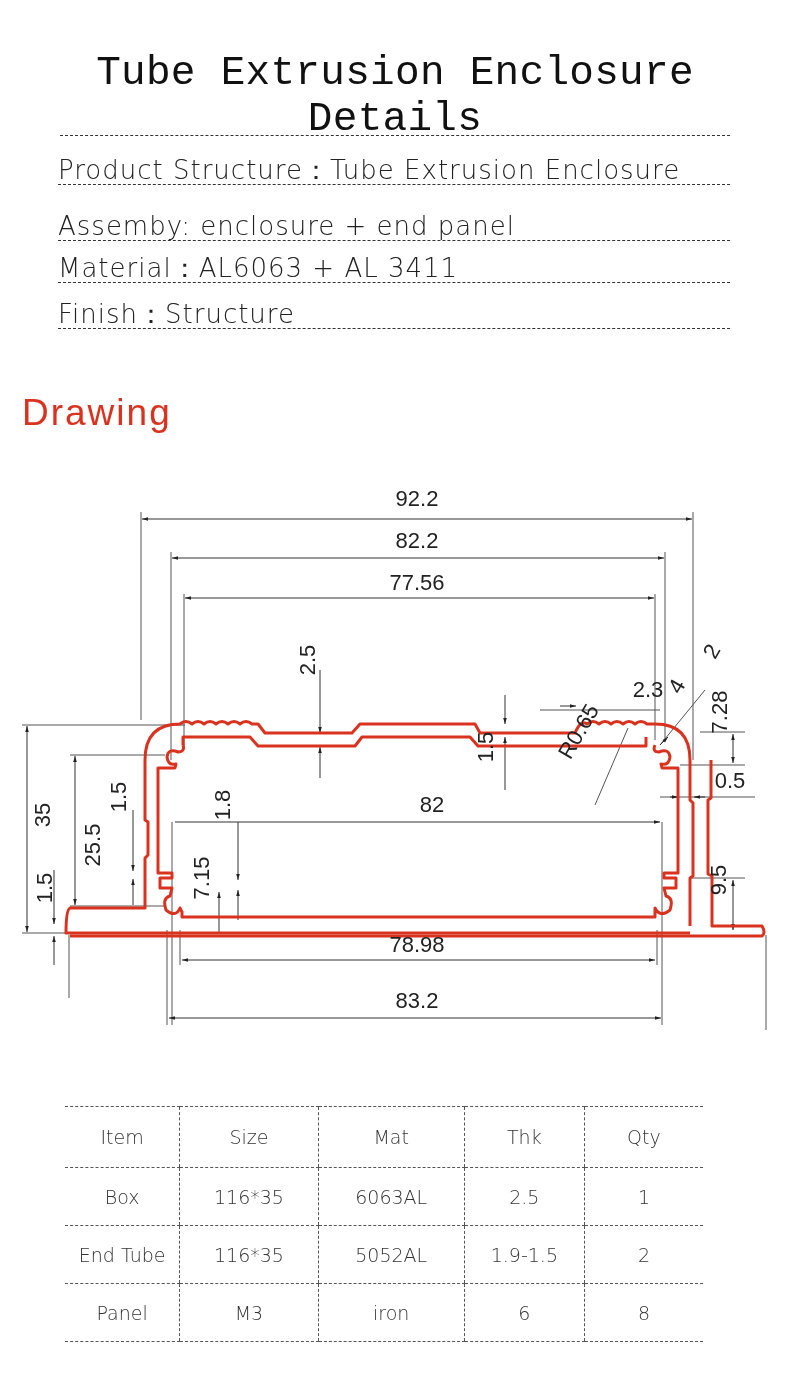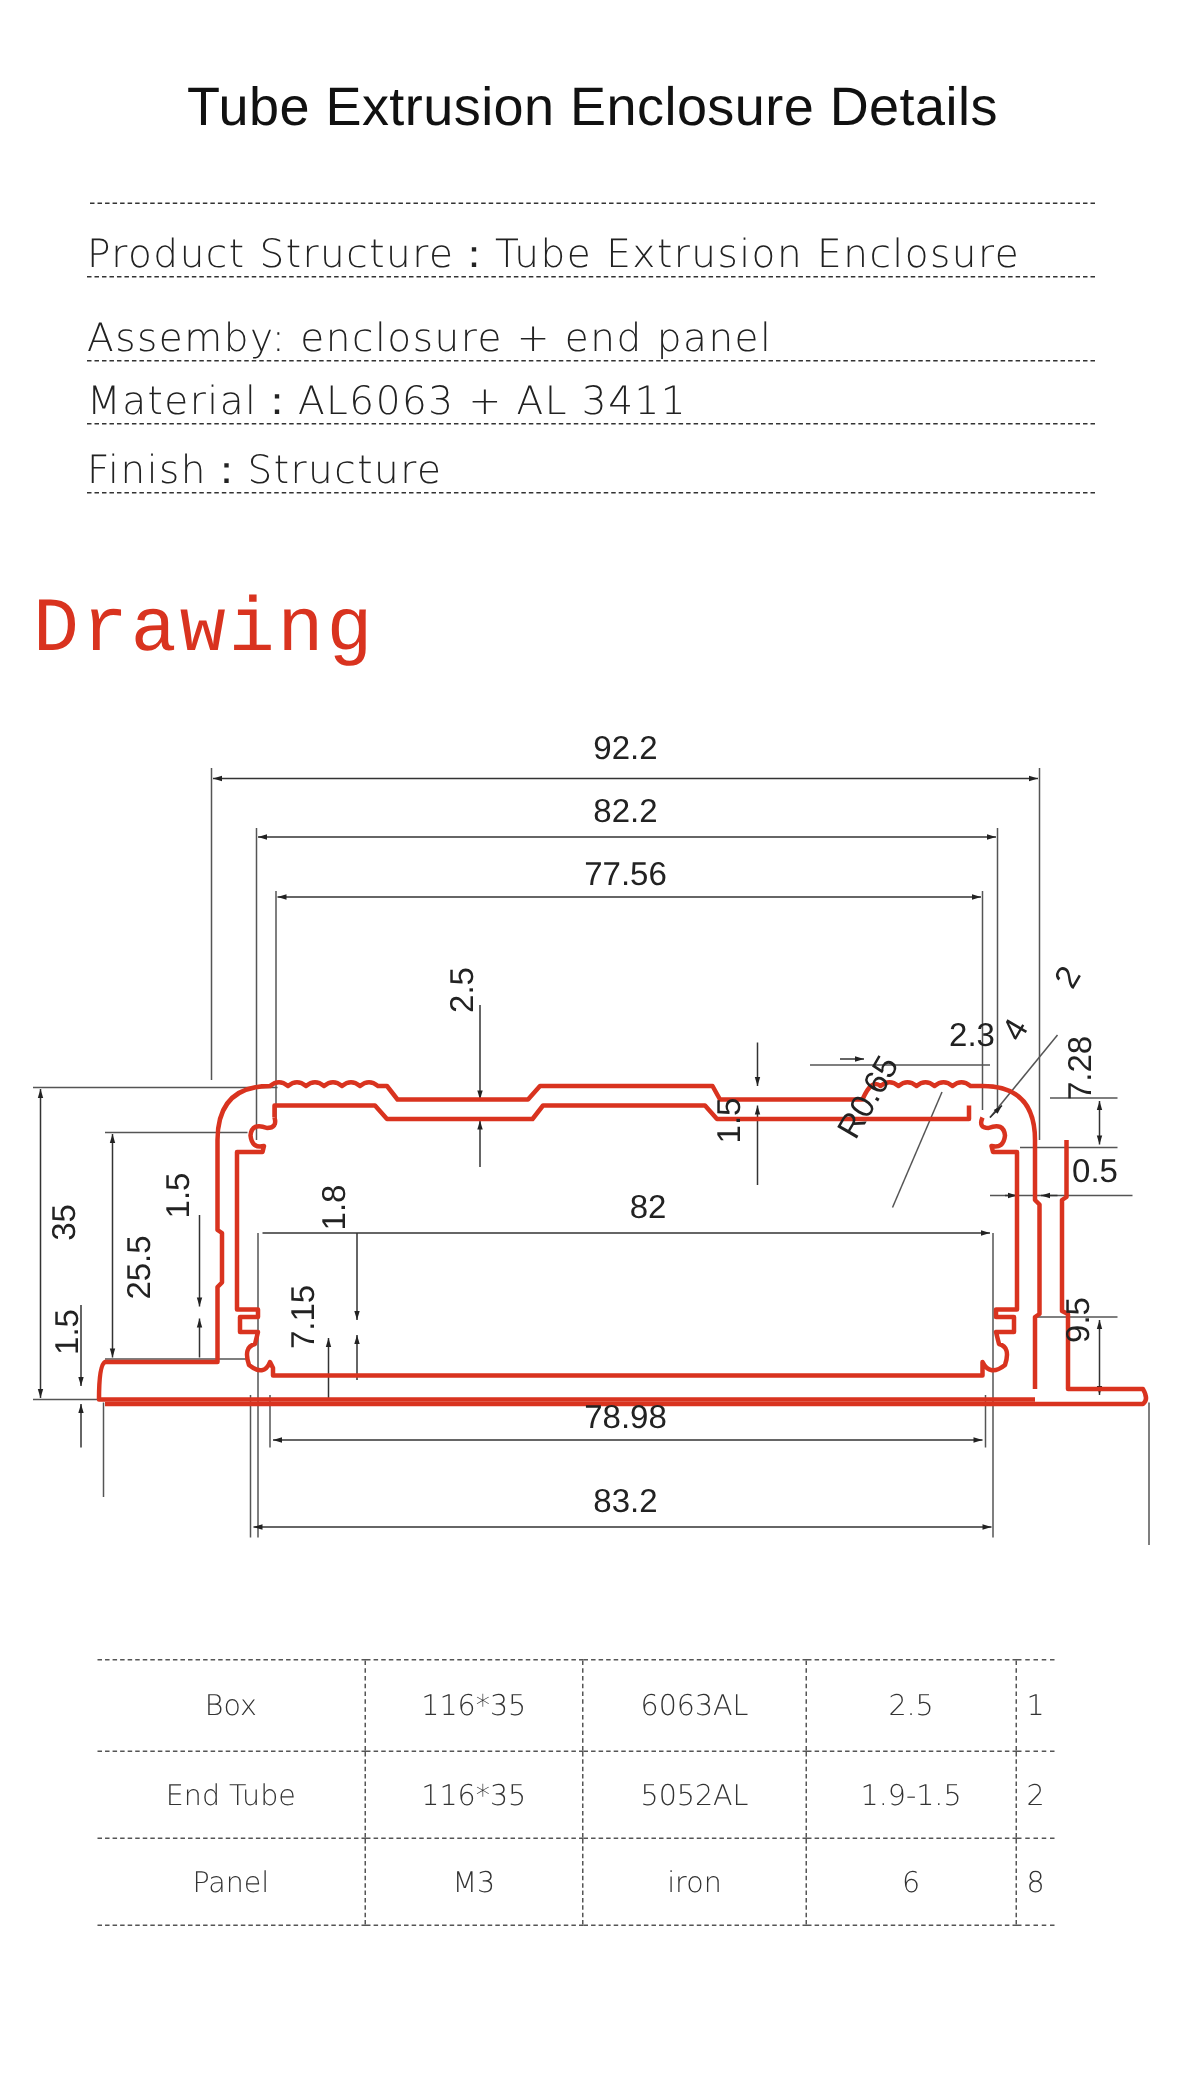--- a/index.html
+++ b/index.html
@@ -1,20 +1,20 @@
 <!DOCTYPE html>
 <html><head>
 <meta charset="utf-8">
 <style>
   html, body { margin:0; padding:0; background:#ffffff; }
   body { width:790px; height:1385px; position:relative; overflow:hidden; font-family:"Liberation Sans", sans-serif; color:#1a1a1a; }
-  .title { position:absolute; left:0; width:790px; top:50px; text-align:center; font-size:36px; font-family:Liberation Sans, sans-serif; color:#111; letter-spacing:0.3px; }
+  .title { position:absolute; left:0; width:790px; top:50px; text-align:center; font-size:41px; font-family:Liberation Mono, monospace; color:#111; letter-spacing:0.3px; }
   .spec-top { position:absolute; left:60px; width:670px; top:135px; border-top:1.5px dashed #333; }
   .spec-row { position:absolute; left:58px; width:672px; font-family:"DejaVu Sans", sans-serif; font-size:26px; color:#222; letter-spacing:1px; border-bottom:1.5px dashed #333; padding-bottom:0px; line-height:28px; font-weight:300; }
-  .drawing-heading { position:absolute; left:22px; top:392px; font-family:Liberation Mono, monospace; font-size:51px; color:#d9331f; letter-spacing:2px; }
+  .drawing-heading { position:absolute; left:22px; top:392px; font-family:Liberation Sans, sans-serif; font-size:37px; color:#d9331f; letter-spacing:2px; }
   .drawing { position:absolute; left:0; top:470px; width:790px; height:580px; }
   .drawing text { font-family:"Liberation Sans", sans-serif; font-size:22px; fill:#222; }
   .table-wrap { position:absolute; left:65px; top:1106px; width:638px; }
   table.spec { border-collapse:collapse; width:638px; }
   table.spec td { border-top:1.5px dashed #555; border-bottom:1.5px dashed #555; border-left:1.5px dashed #555; text-align:center; font-family:"DejaVu Sans", sans-serif; font-size:19px; color:#333; height:57px; padding:0; font-weight:300; }
   table.spec td:first-child { border-left:none; }
   table.spec tr:first-child td { height:60px; }
 </style>
 </head>
 <body>
@@ -127,20 +127,27 @@
     <text transform="translate(52,888) rotate(-90)" text-anchor="middle">1.5</text>
     <text transform="translate(230,805) rotate(-90)" text-anchor="middle">1.8</text>
     <text transform="translate(209,878) rotate(-90)" text-anchor="middle">7.15</text>
     <text transform="translate(726,880) rotate(-90)" text-anchor="middle">9.5</text>
   </g>
 </svg>
 
 <div class="table-wrap">
   <table class="spec">
     <tbody>
+        <tr>
+      <td style="width:115px">Item</td>
+      <td style="width:138px">Size</td>
+      <td style="width:146px">Mat</td>
+      <td style="width:120px">Thk</td>
+      <td style="width:119px">Qty</td>
+    </tr>
     <tr>
       <td>Box</td>
       <td>116*35</td>
       <td>6063AL</td>
       <td>2.5</td>
       <td>1</td>
     </tr>
     <tr>
       <td>End Tube</td>
       <td>116*35</td>

